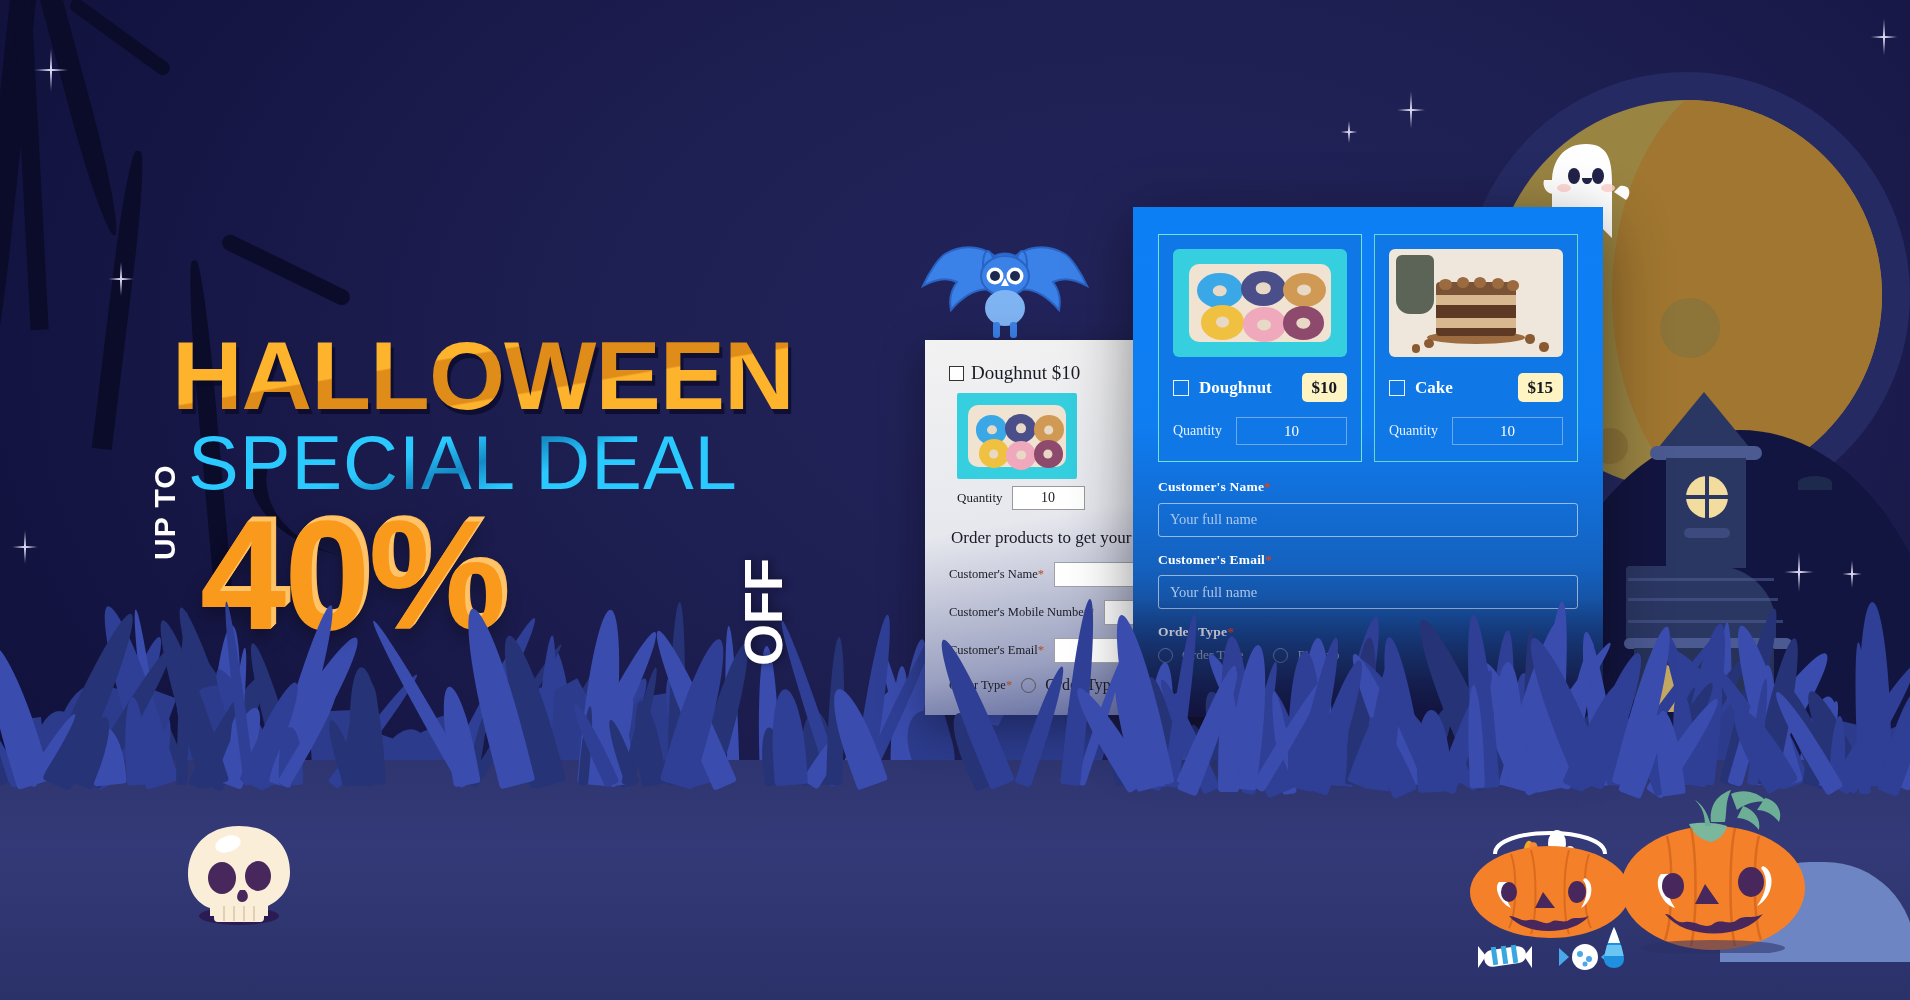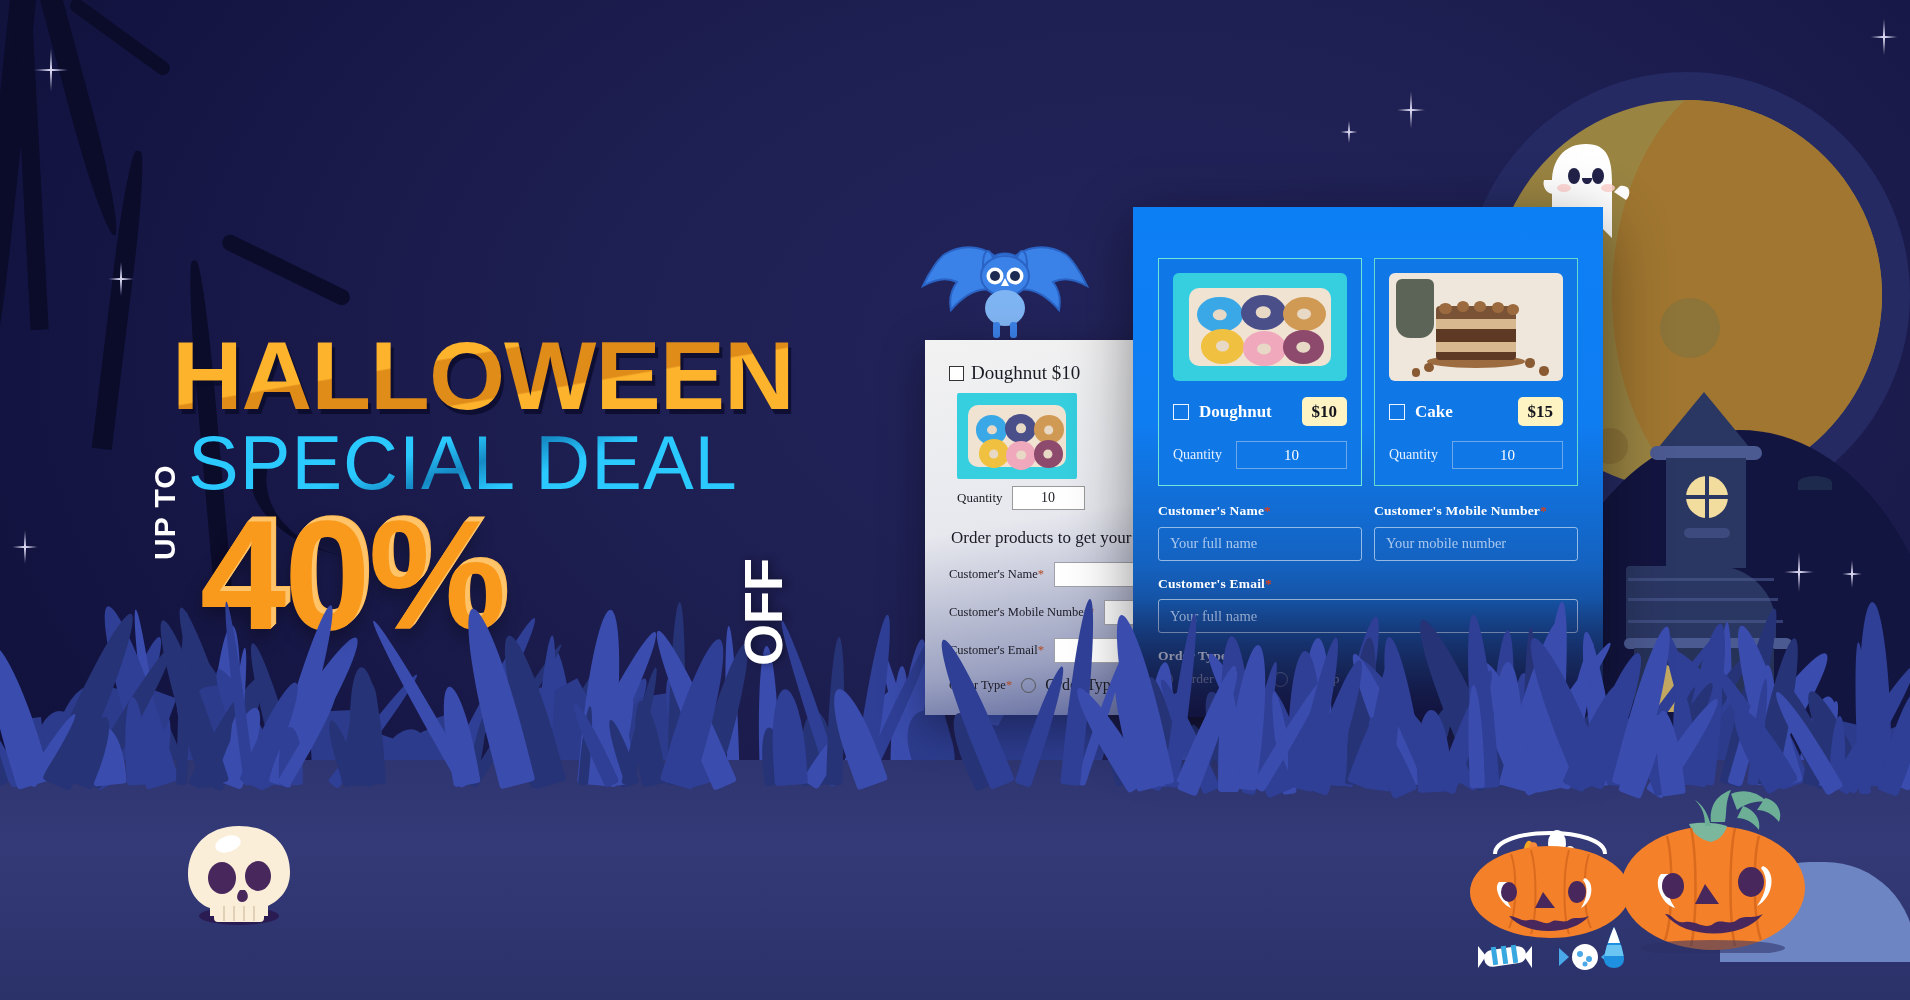--- a/index.html
+++ b/index.html
@@ -187,21 +187,20 @@
     position: absolute; left: 1133px; top: 207px;
     width: 470px; height: 510px;
     background: linear-gradient(180deg,#0d7ff5 0%, #0f7df2 42%, #1462c0 70%, #17356f 92%, #161a48 100%);
     box-shadow: 0 18px 60px rgba(0,0,0,.45);
     overflow: hidden;
   }
   .prod-grid { display:flex; gap: 12px; padding: 27px 25px 0 25px; }
   .prod-card {
     flex: 1; border: 1px solid #6fe6d8; background:#0f78e6;
     padding: 14px 14px 16px 14px;
-    margin-top: 24px;
   }
   .prod-card.c2 { border-color:#67d9cd; }
   .prod-img { width:100%; height: 108px; border-radius: 6px; overflow:hidden; position:relative; }
   .prod-row {
     display:flex; align-items:center; justify-content:space-between;
     margin-top: 16px;
   }
   .prod-name-wrap { display:flex; align-items:center; gap:10px; }
   .cb {
     width:16px; height:16px; border:1.5px solid #eaf3ff; background:transparent; flex:none;
@@ -835,24 +834,20 @@
       </div>
     </div>
 
 
     <div class="ff-fields">
       <div class="ff-two">
         <div class="ff-group">
           <label class="ff-label"><span>Customer's Name</span><span class="star-req">*</span></label>
           <input class="ff-input" placeholder="Your full name" style="">
         </div>
-        <div class="ff-group">
-          <label class="ff-label"><span>Customer's Mobile Number</span><span class="star-req">*</span></label>
-          <input class="ff-input" placeholder="Your mobile number" style="">
-        </div>
       </div>
       <div class="ff-group">
         <label class="ff-label"><span>Customer's Email</span><span class="star-req">*</span></label>
         <input class="ff-input" placeholder="Your full name" style="">
       </div>
       <div class="ff-group">
         <label class="ff-label"><span>Order Type</span><span class="star-req">*</span></label>
         <div class="ff-radio-row">
           <div class="ff-radio-item">
             <span class="ff-radio"></span>

